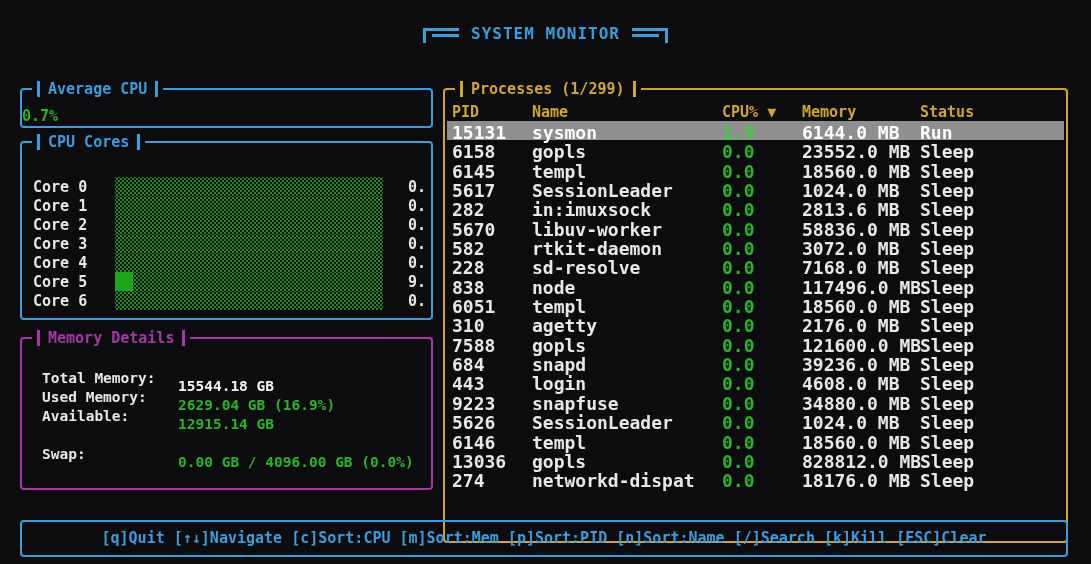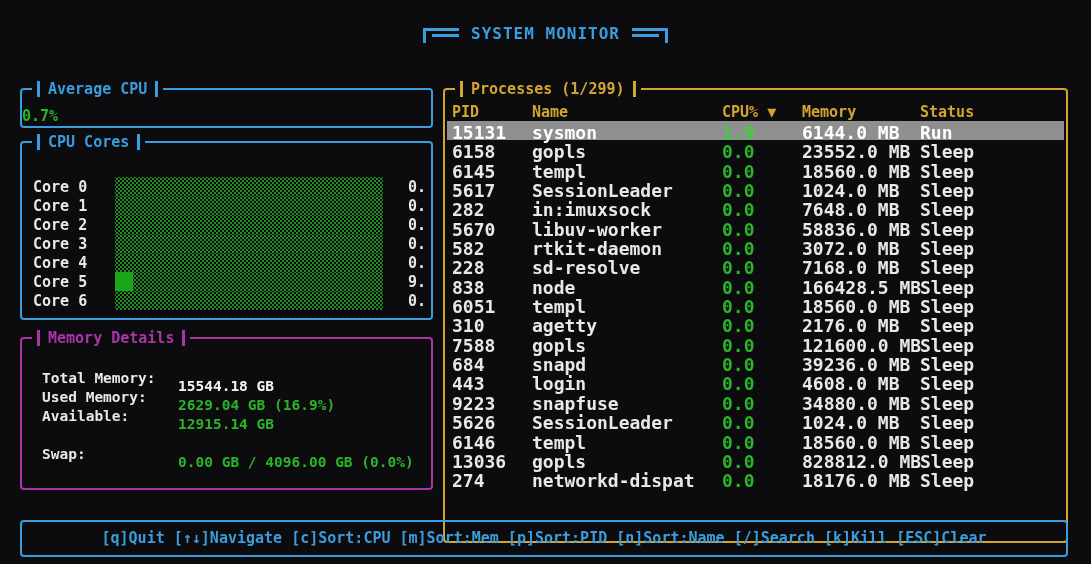--- a/index.html
+++ b/index.html
@@ -237,21 +237,21 @@
     <span class="c-pid">5617</span>
     <span class="c-name">SessionLeader</span>
     <span class="c-cpu">0.0</span>
     <span class="c-mem">1024.0 MB</span>
     <span class="c-status">Sleep</span>
   </div>
       <div class="proc-row">
     <span class="c-pid">282</span>
     <span class="c-name">in:imuxsock</span>
     <span class="c-cpu">0.0</span>
-    <span class="c-mem">7648.0 MB</span>
+    <span class="c-mem">2813.6 MB</span>
     <span class="c-status">Sleep</span>
   </div>
       <div class="proc-row">
     <span class="c-pid">5670</span>
     <span class="c-name">libuv-worker</span>
     <span class="c-cpu">0.0</span>
     <span class="c-mem">58836.0 MB</span>
     <span class="c-status">Sleep</span>
   </div>
       <div class="proc-row">
@@ -265,21 +265,21 @@
     <span class="c-pid">228</span>
     <span class="c-name">sd-resolve</span>
     <span class="c-cpu">0.0</span>
     <span class="c-mem">7168.0 MB</span>
     <span class="c-status">Sleep</span>
   </div>
       <div class="proc-row">
     <span class="c-pid">838</span>
     <span class="c-name">node</span>
     <span class="c-cpu">0.0</span>
-    <span class="c-mem">166428.5 MB</span>
+    <span class="c-mem">117496.0 MB</span>
     <span class="c-status">Sleep</span>
   </div>
       <div class="proc-row">
     <span class="c-pid">6051</span>
     <span class="c-name">templ</span>
     <span class="c-cpu">0.0</span>
     <span class="c-mem">18560.0 MB</span>
     <span class="c-status">Sleep</span>
   </div>
       <div class="proc-row">

